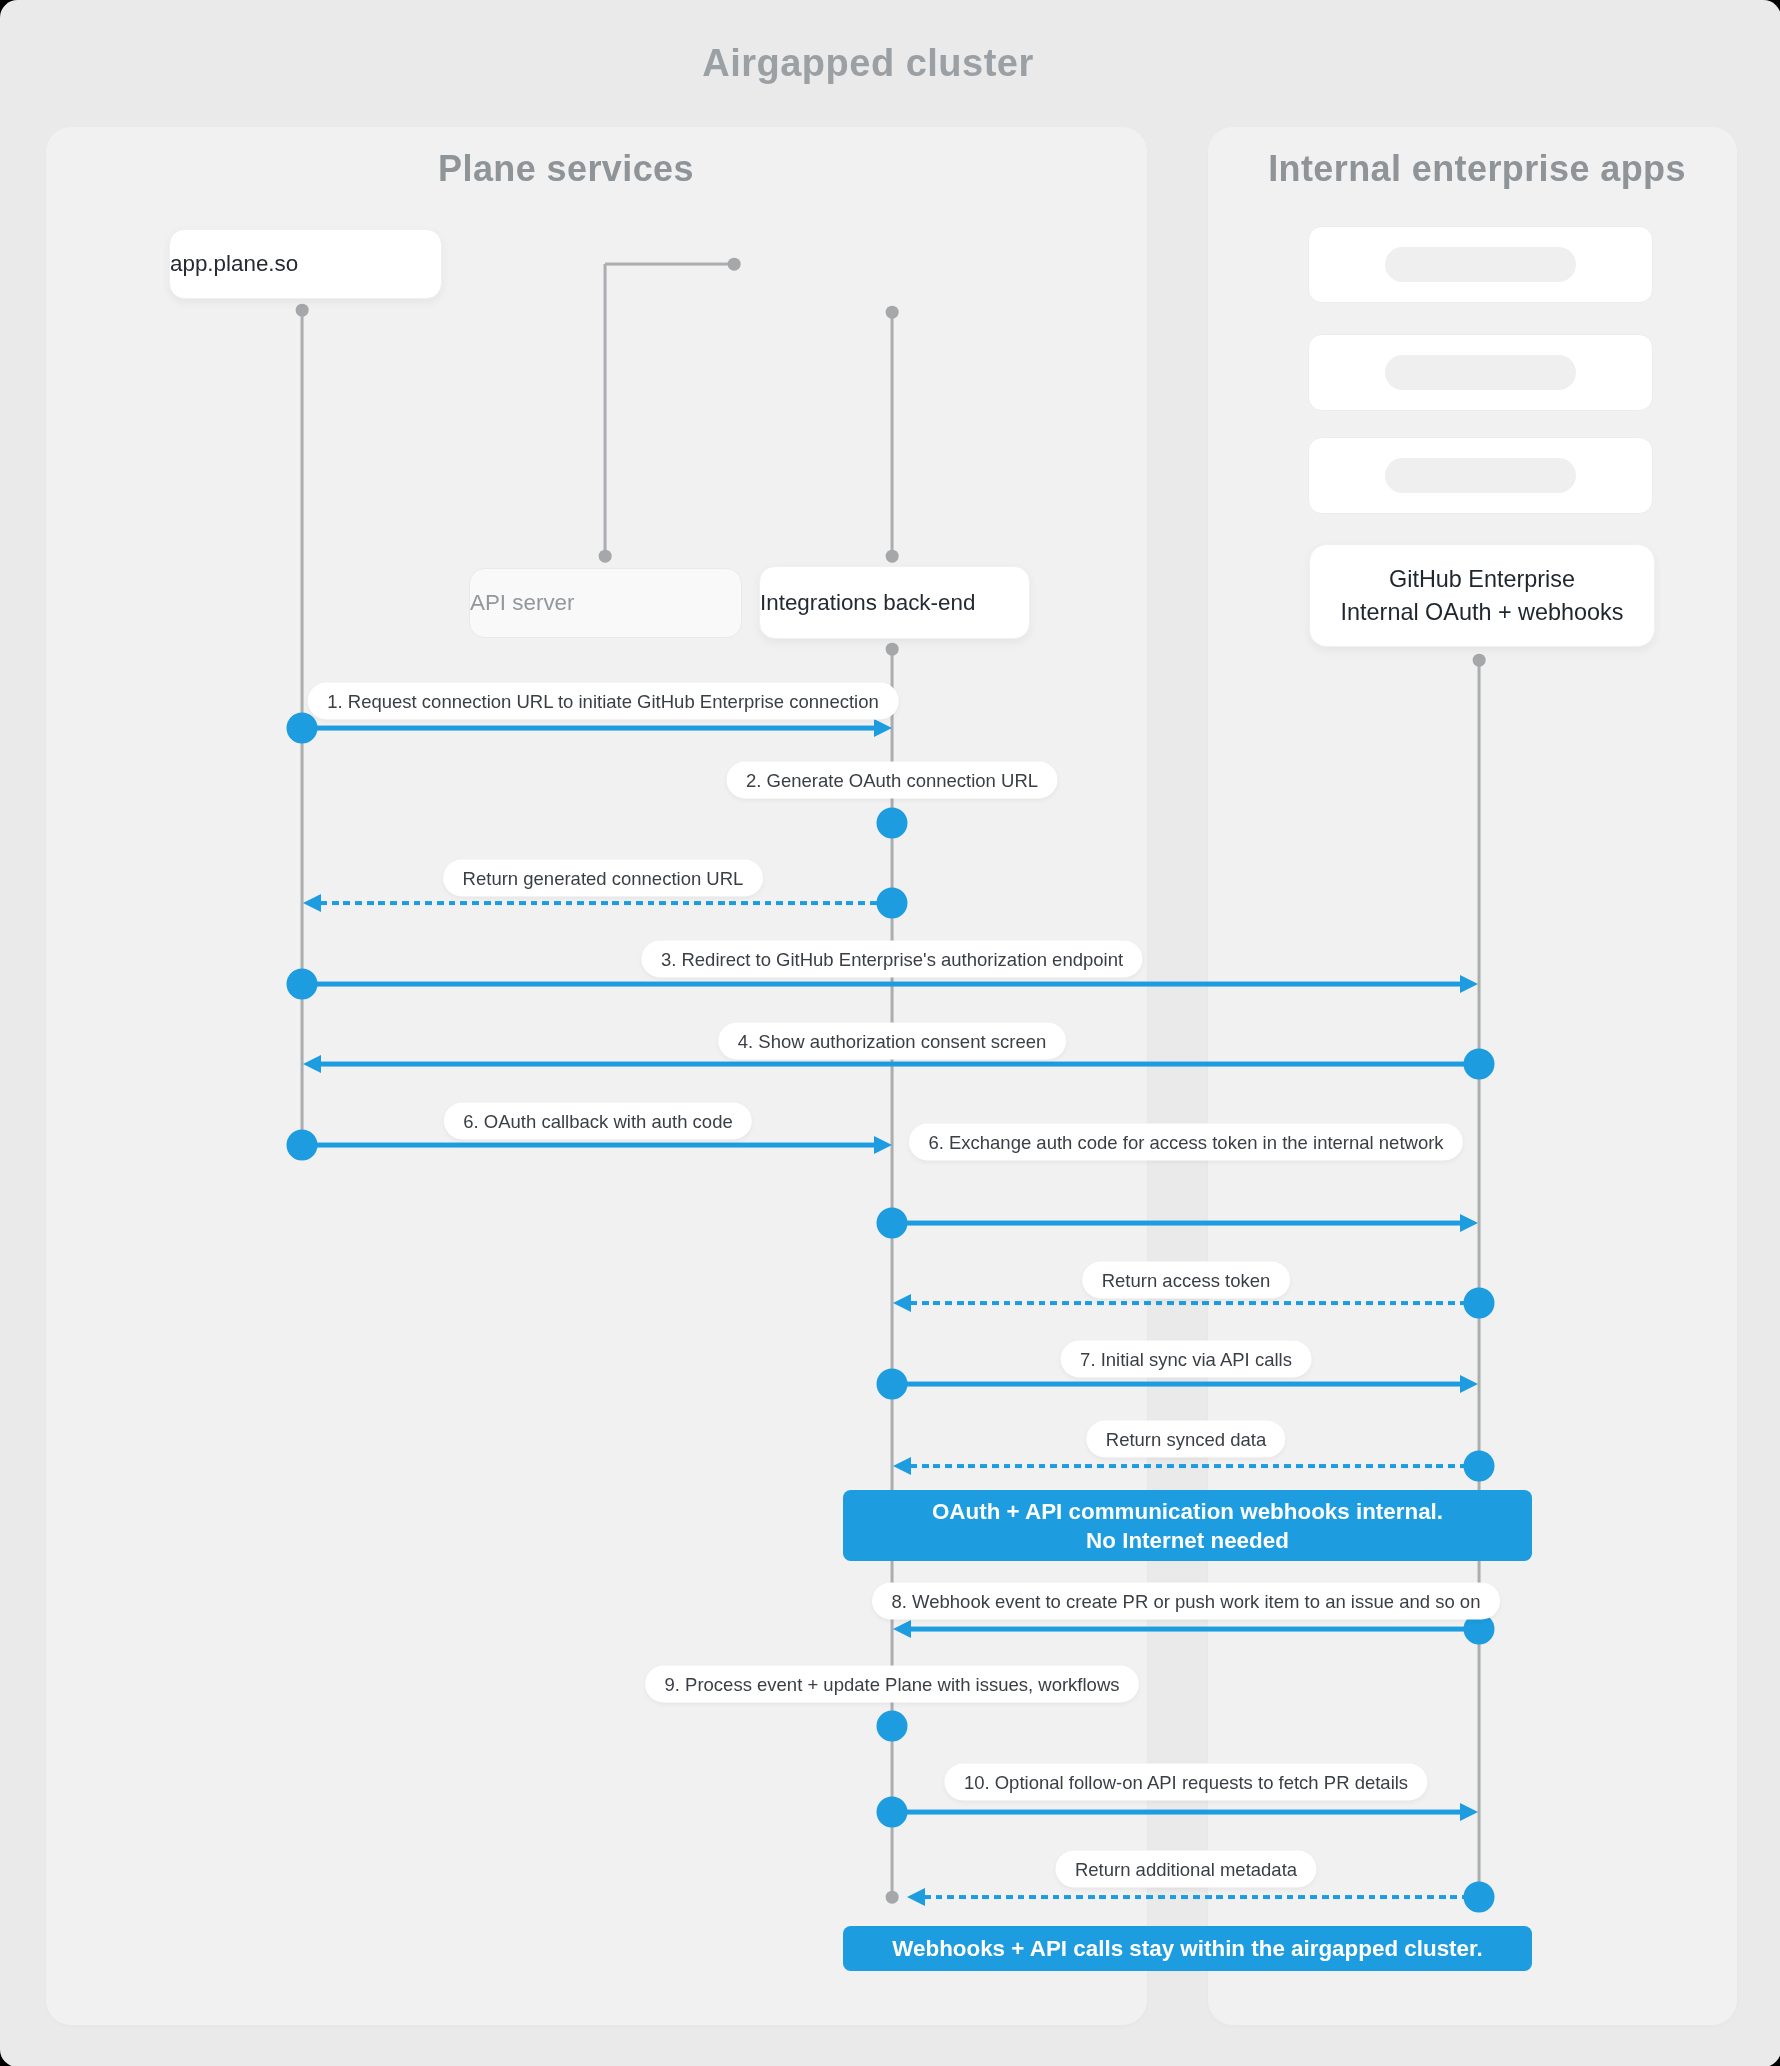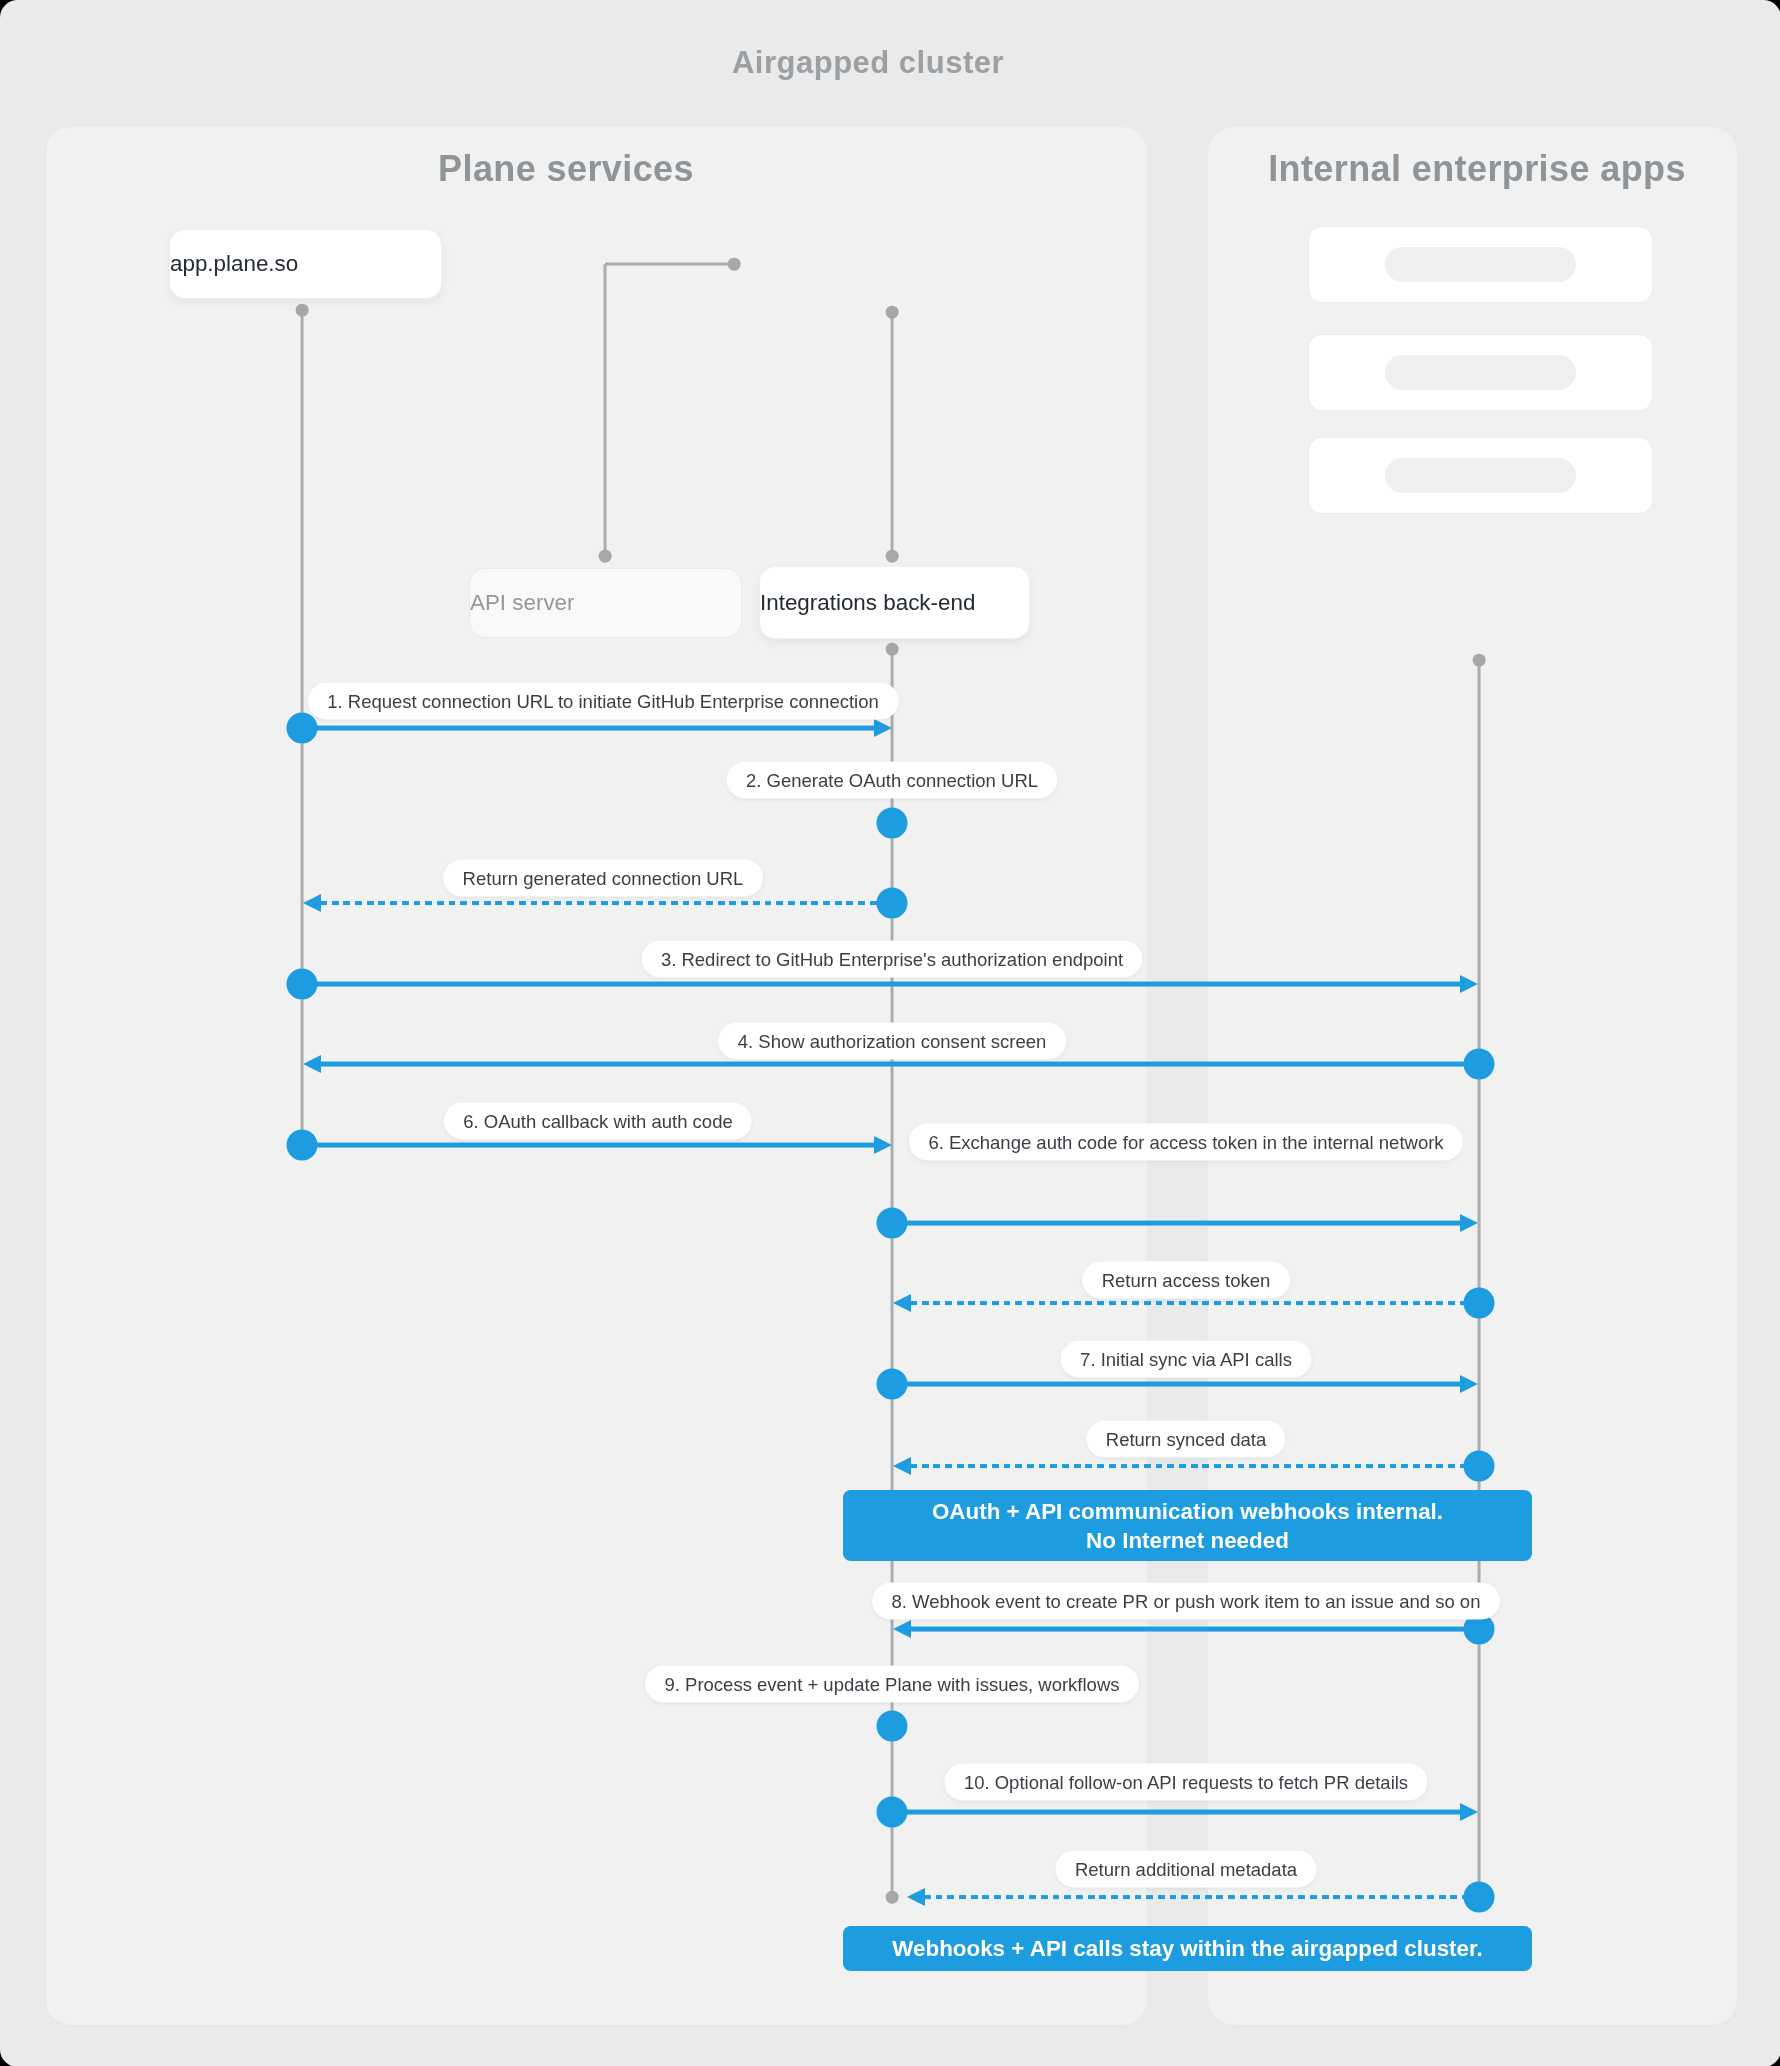--- a/index.html
+++ b/index.html
@@ -7,21 +7,21 @@
     --page:#eaeaeb;
     --panel:#f1f1f2;
     --lifeline:#abadaf;
     --gdot:#a5a7a9;
     --pill-text:#3a3f45;
   }
   html,body{margin:0;padding:0;background:#000;}
   body{font-family:"Liberation Sans","DejaVu Sans",sans-serif;}
   .page{position:relative;width:1781px;height:2067px;background:var(--page);
         border-radius:17.6px;overflow:hidden;}
-  .title{position:absolute;transform:translate(-50%,-50%);font-size:31px;font-weight:600;
+  .title{position:absolute;transform:translate(-50%,-50%);font-size:38px;font-weight:600;
          color:#9ba0a4;letter-spacing:0.5px;white-space:nowrap;}
   .panel{position:absolute;background:var(--panel);border-radius:25px;
          box-shadow:0 2px 4.9px rgba(0,0,0,.02);}
   .panel-title{position:absolute;transform:translate(-50%,-50%);font-size:36px;font-weight:600;
          color:#8f9498;letter-spacing:0.4px;white-space:nowrap;}
   .nodebox{position:absolute;display:flex;align-items:center;justify-content:flex-start;
          border-radius:15.6px;font-size:22.4px;white-space:nowrap;z-index:3;}
   .nodebox.white{background:#fff;border:1px solid #f0f0f1;box-shadow:0 3.9px 9.8px rgba(0,0,0,.05);
          color:#242b32;font-weight:500;}
   .nodebox.muted{background:#f9f9fa;border:1px solid #e9e9ea;}
@@ -85,20 +85,24 @@
   <div class="gdot" style="left:1479px;top:660px;"></div>
 
   <div class="nodebox white" style="left:169px;top:229px;width:271px;height:68px;">
     <span>app.plane.so</span>
   </div>
   <div class="nodebox muted" style="left:469px;top:568px;width:271px;height:68px;color:#93989d;">
     <span>API server</span>
   </div>
   <div class="nodebox white" style="left:759px;top:566px;width:269px;height:71px;">
     <span>Integrations back-end</span>
+  </div>
+  <div class="ghbox" style="left:1309px;top:544px;width:344px;height:101px;">
+    <span>GitHub Enterprise</span>
+    <span>Internal OAuth + webhooks</span>
   </div>
 
   <div class="skelcard" style="left:1308px;top:226px;width:343px;height:75px;">
     <div class="skelpill"></div>
   </div>
   <div class="skelcard" style="left:1308px;top:334px;width:343px;height:75px;">
     <div class="skelpill"></div>
   </div>
   <div class="skelcard" style="left:1308px;top:437px;width:343px;height:75px;">
     <div class="skelpill"></div>

